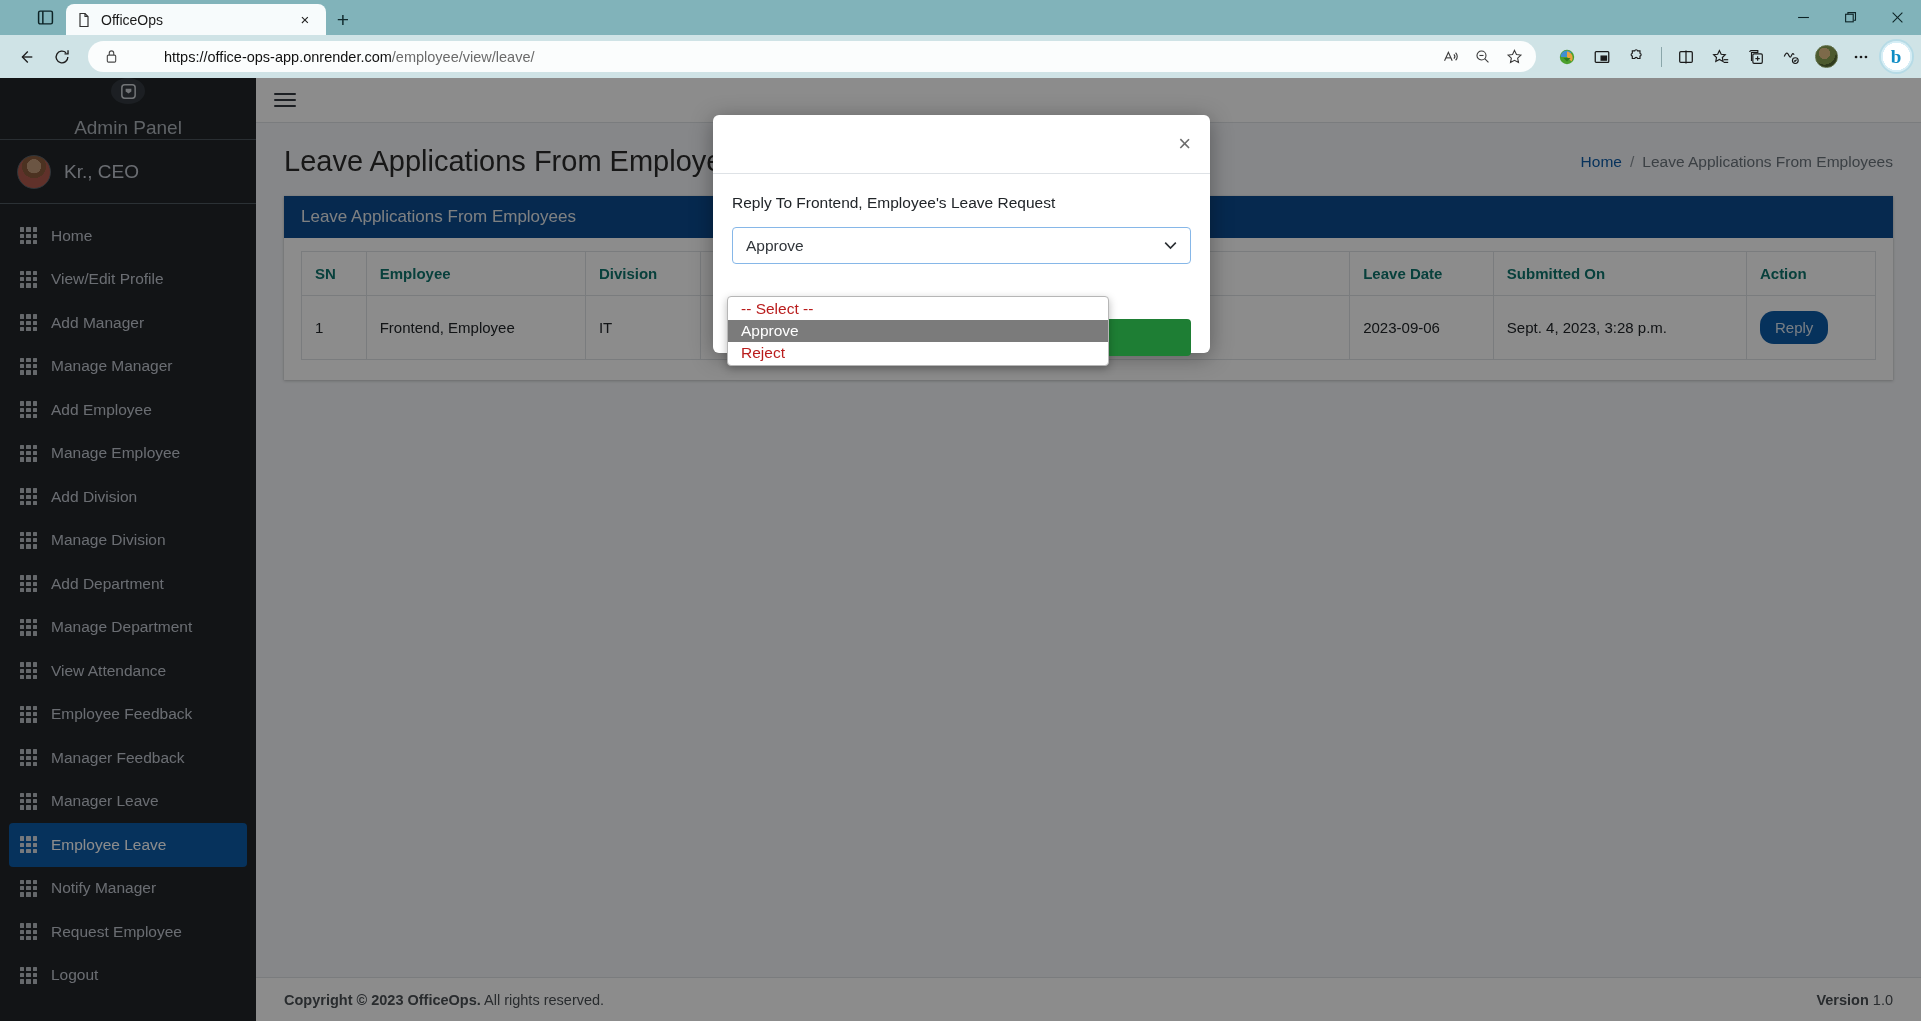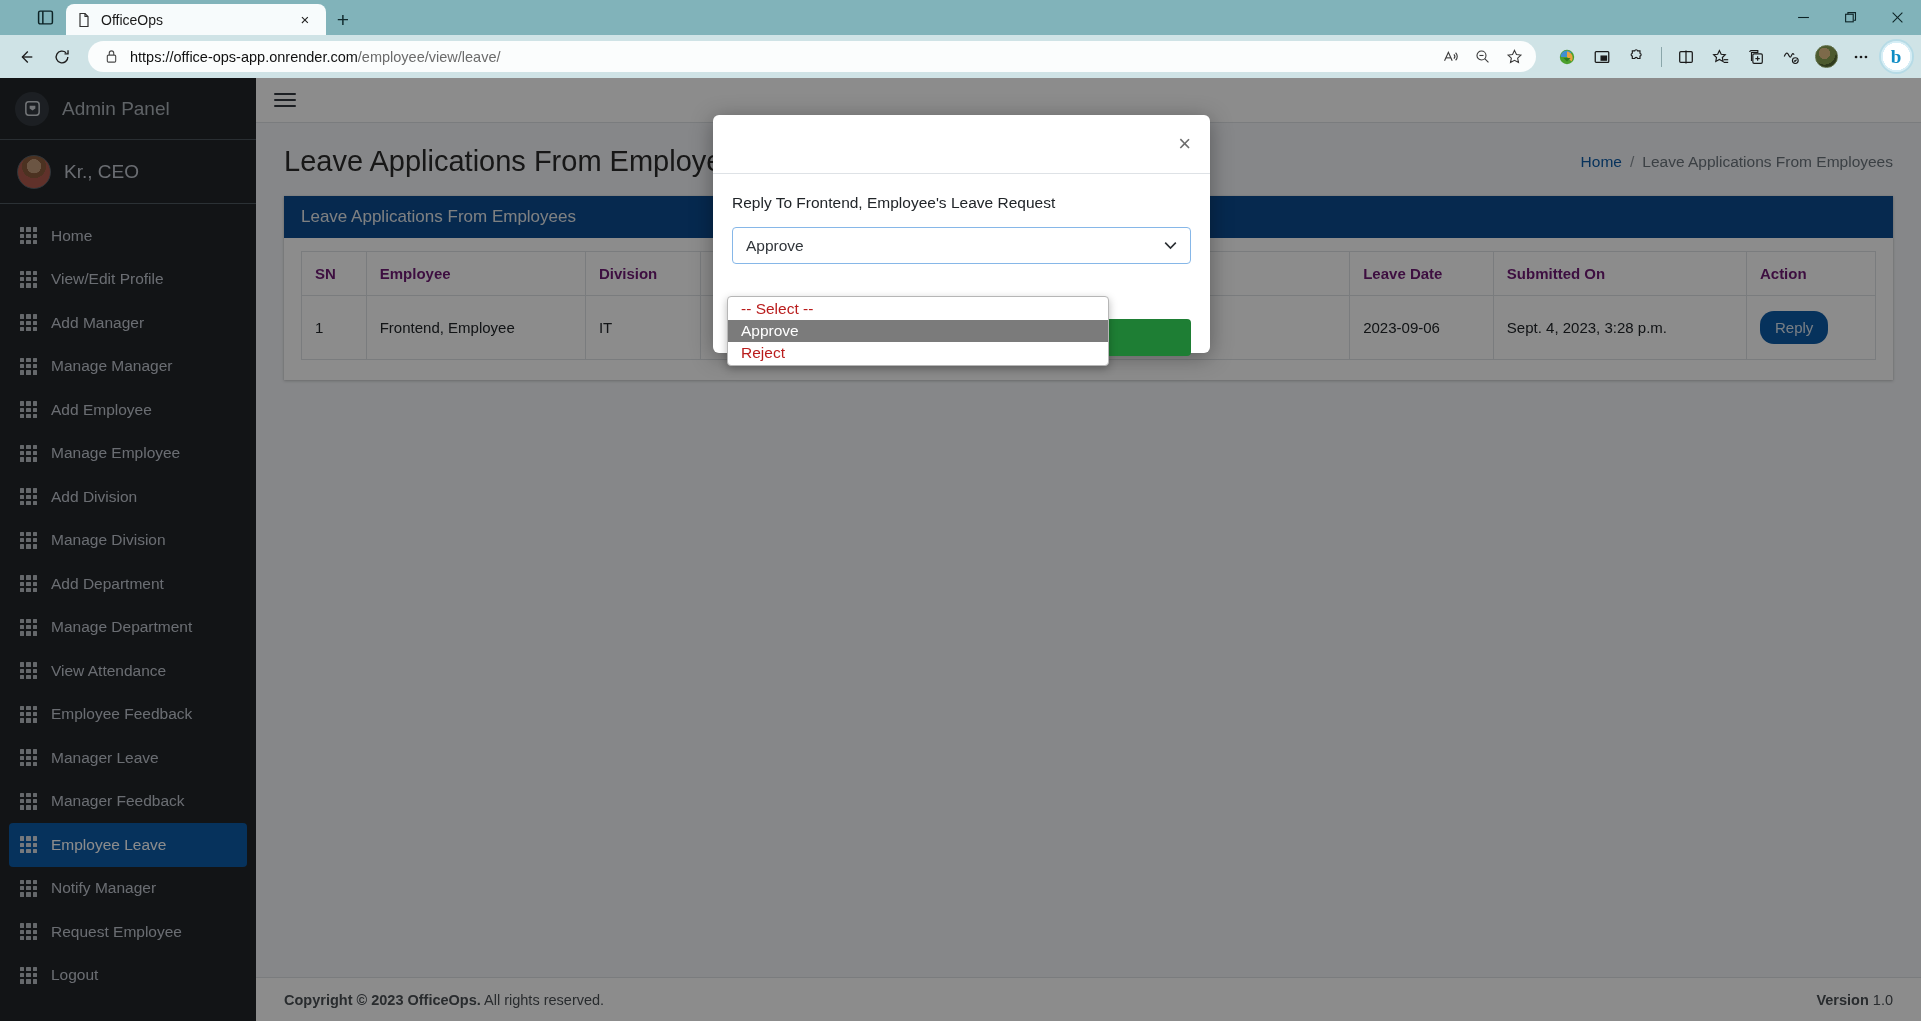--- a/index.html
+++ b/index.html
@@ -52,20 +52,21 @@
   }
   .navbtn {
     width: 34px; height: 34px; display:flex; align-items:center; justify-content:center;
     border-radius: 50%; color: #1d1d1d;
   }
   .navbtn svg { width: 18px; height: 18px; }
   .omnibox {
     flex: 1; height: 31px; background: #fbfdfd; border-radius: 16px;
     display: flex; align-items: center; padding: 0 7px 0 13px; margin: 0 7px;
     min-width: 0;
+    gap: 34px;
   }
   .lockicon { width: 20px; display:flex; align-items:center; justify-content:center; margin-right: 9px; }
   .lockicon svg { width: 13px; height: 15px; }
   .url { flex: 1; font-size: 14.5px; color: #6b6b6b; white-space: nowrap; overflow: hidden; min-width:0; }
   .url b { color: #111; font-weight: 400; }
   .omni-actions { display: flex; align-items: center; gap: 2px; }
   .omni-actions .ico { width: 30px; height: 28px; display:flex; align-items:center; justify-content:center; color:#333; }
   .omni-actions .ico svg { width: 17px; height: 17px; }
   .tb-icons { display: flex; align-items: center; gap: 3px; padding-left: 6px; }
   .tb-icons .ico { width: 32px; height: 32px; display:flex; align-items:center; justify-content:center; color:#1a1a1a; }
@@ -91,20 +92,21 @@
   }
 
   
   .sidebar {
     position: absolute; left: 0; top: 0; width: 256px; height: 943px;
     background: #212529; color: #c2c7d0; overflow: hidden;
   }
   .brand {
     height: 62px; display: flex; align-items: center; gap: 13px; padding: 0 15px;
     border-bottom: 1px solid #4b545c;
+    flex-direction: column;
   }
   .brand-logo {
     width: 34px; height: 34px; border-radius: 50%; background: #343a40;
     display: flex; align-items: center; justify-content: center;
   }
   .brand-logo svg { width: 19px; height: 19px; }
   .brand-text { font-size: 19px; color: #aeb4bb; }
   .userpanel {
     height: 64px; display: flex; align-items: center; gap: 13px; padding: 0 17px;
     border-bottom: 1px solid #4f5962;
@@ -148,21 +150,21 @@
   .cardwrap { padding: 10px 28px 0 28px; }
   .card { background: #fff; box-shadow: 0 0 1px rgba(0,0,0,.125), 0 1px 3px rgba(0,0,0,.2); }
   .cardheader {
     background: #0b4b91; color: #e6e9ec; height: 42px;
     display: flex; align-items: center; padding: 0 17px; font-size: 17px;
   }
   .cardbody { padding: 13px 17px 20px 17px; }
   table { width: 100%; border-collapse: collapse; font-size: 15px; color: #212529; }
   th {
     text-align: left; font-weight: 700; padding: 13px 13px;
-    border: 1px solid #dee2e6; color: #701a75; white-space: nowrap;
+    border: 1px solid #dee2e6; color: #0f766e; white-space: nowrap;
   }
   td { padding: 15px 13px; border: 1px solid #dee2e6; color: #212529; vertical-align: middle; }
   .btn-reply {
     background: #0b5ba8; color: #dbe6f1; border: none; border-radius: 14px;
     padding: 8px 15px; font-size: 15px; font-family: inherit;
   }
   .footer {
     margin-top: auto; background: #ffffff; border-top: 1px solid #dee2e6;
     height: 44px; display: flex; align-items: center; justify-content: space-between;
     padding: 0 28px; font-size: 14.5px; color: #4b5055;
@@ -550,35 +552,35 @@
               <i></i>
               <i></i>
               <i></i>
               <i></i>
               <i></i>
               <i></i>
               <i></i>
               <i></i>
               <i></i>
             </span>
+            <span>Manager Feedback</span>
+          </div>
+          <div class="navitem">
+            <span class="gridicon">
+              <i></i>
+              <i></i>
+              <i></i>
+              <i></i>
+              <i></i>
+              <i></i>
+              <i></i>
+              <i></i>
+              <i></i>
+            </span>
             <span>Manager Leave</span>
-          </div>
-          <div class="navitem">
-            <span class="gridicon">
-              <i></i>
-              <i></i>
-              <i></i>
-              <i></i>
-              <i></i>
-              <i></i>
-              <i></i>
-              <i></i>
-              <i></i>
-            </span>
-            <span>Manager Feedback</span>
           </div>
           <div class="navitem active">
             <span class="gridicon">
               <i></i>
               <i></i>
               <i></i>
               <i></i>
               <i></i>
               <i></i>
               <i></i>

